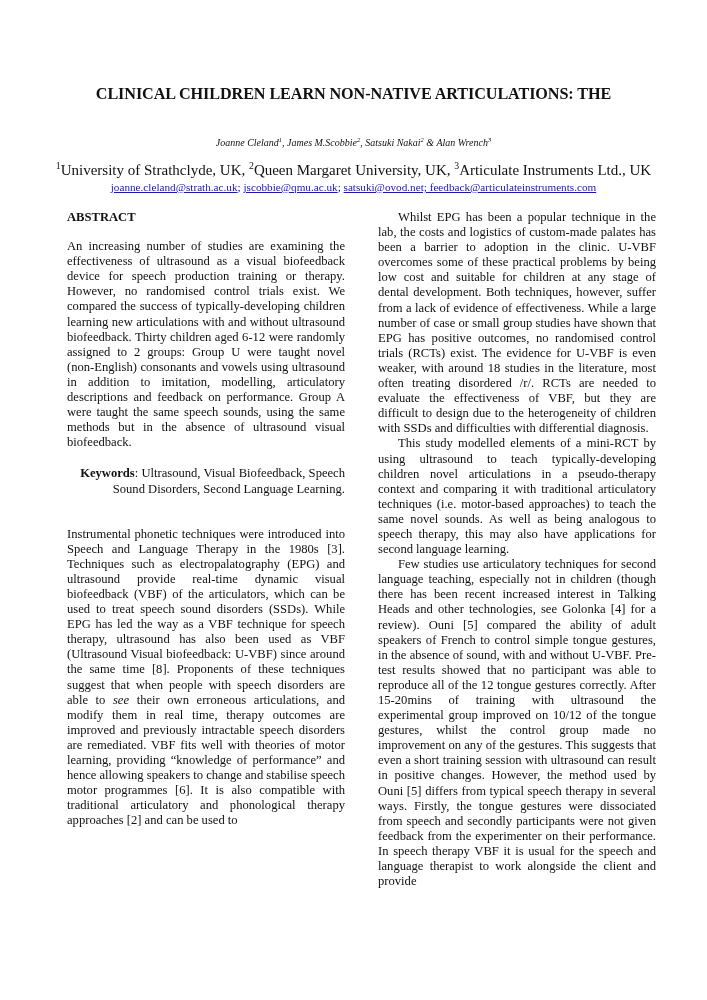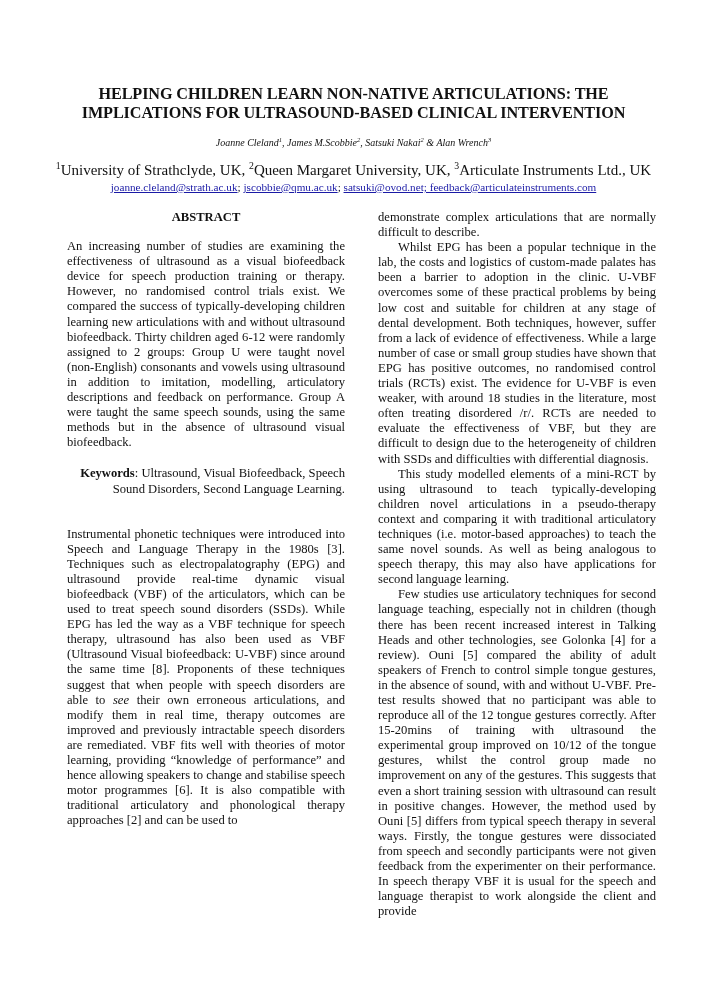--- a/index.html
+++ b/index.html
@@ -31,33 +31,32 @@
 
   .col {
     position: absolute; top: 210px; width: 278px;
     font-size: 12.6px; line-height: 15.1px; text-align: justify;
   }
   .col.left { left: 67px; }
   .col.right { left: 378px; }
   .col p { margin: 0; text-indent: 0; }
   .col p.indent { text-indent: 20px; }
   .heading {
-    text-align: center; font-weight: bold; font-size: 12.6px; margin: 0;
+    font-weight: bold; font-size: 12.6px; margin: 0;
   }
   .gap-after-heading { height: 14px; }
   .gap-para { height: 16px; }
   .kw-label { font-weight: bold; }
   em { font-style: italic; }
 </style>
 </head>
 <body>
 
 <div class="title">
-  <div>HELPING CHILDREN LEARN NON-NATIVE ARTICULATIONS: THE</div>
-  <div>IMPLICATIONS FOR ULTRASOUND-BASED CLINICAL INTERVENTION</div>
+  <div>CLINICAL CHILDREN LEARN NON-NATIVE ARTICULATIONS: THE</div>
 </div>
 
 <div class="authors">
   <span>Joanne Cleland</span><sup>1</sup><span>, </span><span>James M.Scobbie</span><sup>2</sup><span>, </span><span>Satsuki Nakai</span><sup>2</sup><span> &amp; </span><span>Alan Wrench</span><sup>3</sup>
 </div>
 
 <div class="affil">
   <sup>1</sup><span>University of Strathclyde, UK</span><span>, </span><sup>2</sup><span>Queen Margaret University, UK</span><span>, </span><sup>3</sup><span>Articulate Instruments Ltd., UK</span>
 </div>
 
@@ -70,17 +69,16 @@
   <div class="gap-after-heading"></div>
   <p>An increasing number of studies are examining the effectiveness of ultrasound as a visual biofeedback device for speech production training or therapy. However, no randomised control trials exist. We compared the success of typically-developing children learning new articulations with and without ultrasound biofeedback. Thirty children aged 6-12 were randomly assigned to 2 groups: Group U were taught novel (non-English) consonants and vowels using ultrasound in addition to imitation, modelling, articulatory descriptions and feedback on performance. Group A were taught the same speech sounds, using the same methods but in the absence of ultrasound visual biofeedback.</p>
   <div class="gap-para"></div>
   <p style="text-align:right;"><span class="kw-label">Keywords</span><span>: Ultrasound, Visual Biofeedback, Speech Sound Disorders, Second Language Learning.</span></p>
   <div class="gap-para"></div>
   <div class="gap-after-heading"></div>
   <p><span>Instrumental phonetic techniques were introduced into Speech and Language Therapy in the 1980s [3]. Techniques such as electropalatography (EPG) and ultrasound provide real-time dynamic visual biofeedback (VBF) of the articulators, which can be used to treat speech sound disorders (SSDs). While EPG has led the way as a VBF technique for speech therapy, ultrasound has also been used as VBF (Ultrasound Visual biofeedback: U-VBF) since around the same time [8]. Proponents of these techniques suggest that when people with speech disorders are able to </span><em>see</em><span id="p1-after-left"> their own erroneous articulations, and modify them in real time, therapy outcomes are improved and previously intractable speech disorders are remediated. VBF fits well with theories of motor learning, providing “knowledge of performance” and hence allowing speakers to change and stabilise speech motor programmes [6]. It is also compatible with traditional articulatory and phonological therapy approaches [2] and can be used to</span></p>
 </div>
 
 <div class="col right">
-  <p id="p1-after-right">demonstrate complex articulations that are normally difficult to describe.</p>
   <p class="indent">Whilst EPG has been a popular technique in the lab, the costs and logistics of custom-made palates has been a barrier to adoption in the clinic. U-VBF overcomes some of these practical problems by being low cost and suitable for children at any stage of dental development. Both techniques, however, suffer from a lack of evidence of effectiveness. While a large number of case or small group studies have shown that EPG has positive outcomes, no randomised control trials (RCTs) exist. The evidence for U-VBF is even weaker, with around 18 studies in the literature, most often treating disordered /r/. RCTs are needed to evaluate the effectiveness of VBF, but they are difficult to design due to the heterogeneity of children with SSDs and difficulties with differential diagnosis.</p>
   <p class="indent">This study modelled elements of a mini-RCT by using ultrasound to teach typically-developing children novel articulations in a pseudo-therapy context and comparing it with traditional articulatory techniques (i.e. motor-based approaches) to teach the same novel sounds. As well as being analogous to speech therapy, this may also have applications for second language learning.</p>
   <p class="indent">Few studies use articulatory techniques for second language teaching, especially not in children (though there has been recent increased interest in Talking Heads and other technologies, see Golonka [4] for a review). Ouni [5] compared the ability of adult speakers of French to control simple tongue gestures, in the absence of sound, with and without U-VBF. Pre-test results showed that no participant was able to reproduce all of the 12 tongue gestures correctly. After 15-20mins of training with ultrasound the experimental group improved on 10/12 of the tongue gestures, whilst the control group made no improvement on any of the gestures. This suggests that even a short training session with ultrasound can result in positive changes. However, the method used by Ouni [5] differs from typical speech therapy in several ways. Firstly, the tongue gestures were dissociated from speech and secondly participants were not given feedback from the experimenter on their performance. In speech therapy VBF it is usual for the speech and language therapist to work alongside the client and provide</p>
 </div>
 
 </body></html>

